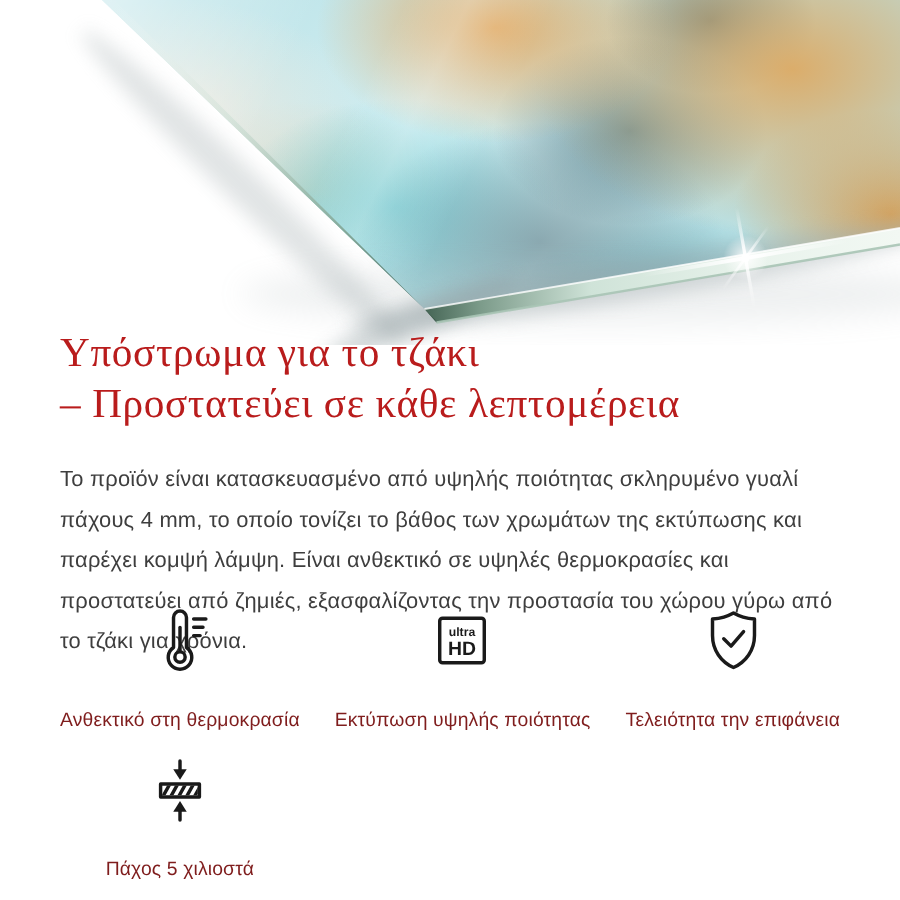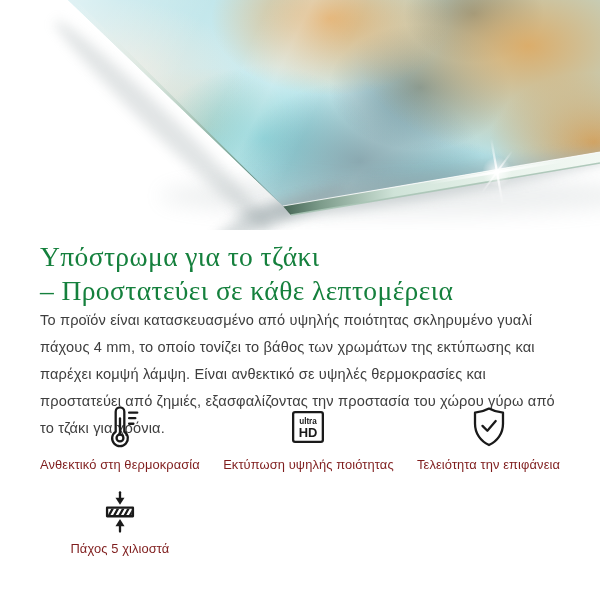--- a/index.html
+++ b/index.html
@@ -23,32 +23,32 @@
       radial-gradient(140px 95px at 74% 90%,  rgba(84,164,176,0.75), rgba(84,164,176,0) 70%),
       radial-gradient(150px 100px at 44% 60%, rgba(105,203,212,0.8), rgba(105,203,212,0) 72%),
       radial-gradient(130px 90px at 29% 80%,  rgba(138,214,221,0.75),rgba(138,214,221,0) 70%),
       radial-gradient(180px 115px at 20% 35%, rgba(245,235,223,0.9), rgba(245,235,223,0) 70%),
       radial-gradient(130px 85px at 34% 55%,  rgba(233,178,112,0.3), rgba(233,178,112,0) 70%),
       radial-gradient(280px 160px at 52% 28%, rgba(214,240,243,0.95),rgba(214,240,243,0) 80%);
   }
   .hero-overlay{position:absolute;inset:0;width:600px;height:230px;pointer-events:none;}
 
   
-  .title{position:absolute;left:40px;top:240px;margin:0;
+  .title{position:absolute;left:40px;top:218px;margin:0;
     font-family:"Liberation Serif",serif;font-weight:400;
-    font-size:27.5px;line-height:33.5px;letter-spacing:0.4px;color:#15803d;}
+    font-size:27.5px;line-height:33.5px;letter-spacing:0.4px;color:#b91c1c;}
   .title span{display:block;}
   .desc{position:absolute;left:40px;top:307px;width:524px;margin:0;
     font-size:14.6px;line-height:27px;letter-spacing:0.15px;color:#3e3e3e;}
 
   
   .features{position:absolute;left:40px;right:40px;top:402px;
     display:grid;grid-template-columns:auto auto auto;justify-content:space-between;
     row-gap:14px;}
-  .feature{display:flex;flex-direction:column;align-items:center;gap:7px;}
+  .feature{display:flex;flex-direction:column;align-items:center;gap:22px;}
   .icon-wrap{height:48px;display:flex;align-items:flex-end;justify-content:center;}
   .icon-wrap svg{display:block;}
   .caption{font-size:12.9px;color:#7f1d1d;white-space:nowrap;letter-spacing:0.1px;}
 
   .ico{stroke:#1a1a1a;fill:none;stroke-width:2.4;stroke-linecap:round;stroke-linejoin:round;}
   .ico-fill{fill:#1a1a1a;stroke:none;}
   .badge-txt{fill:#1a1a1a;font-family:"Liberation Sans",sans-serif;font-weight:bold;text-anchor:middle;}
 </style>
 </head>
 <body>

